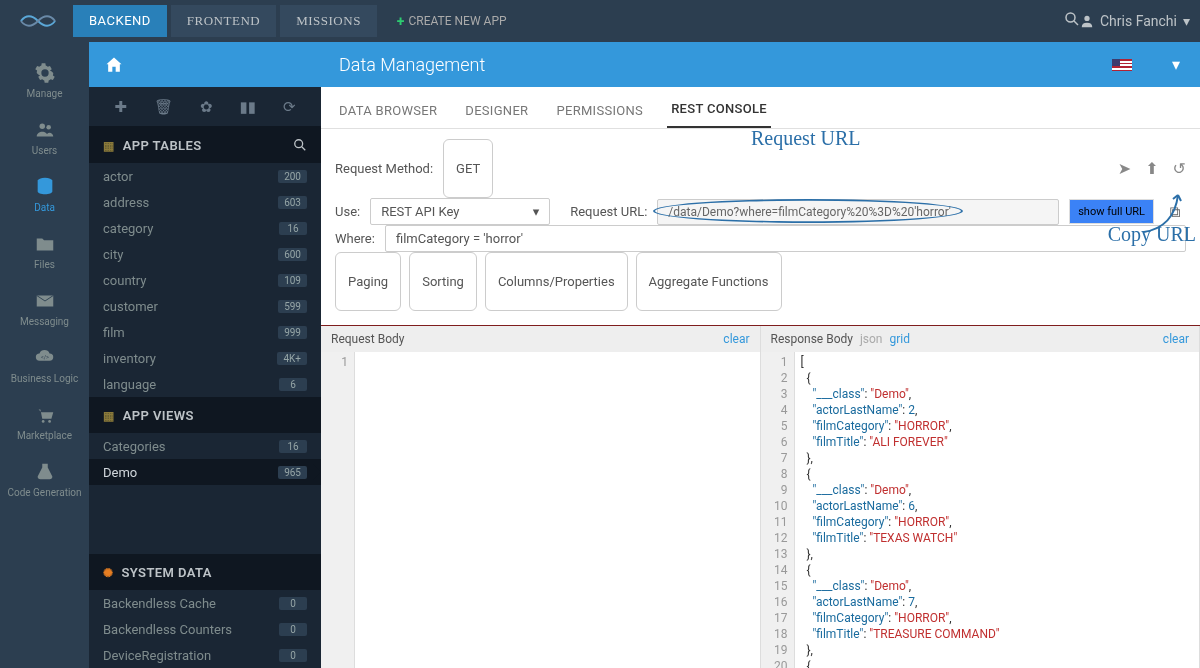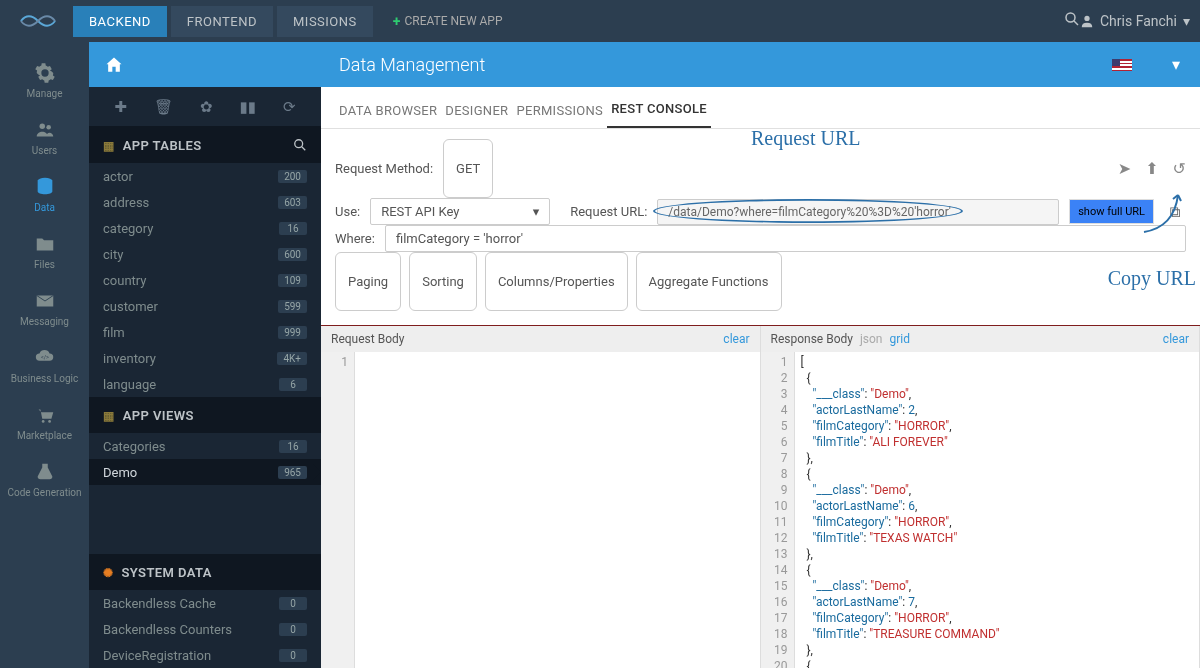--- a/index.html
+++ b/index.html
@@ -4,21 +4,21 @@
 <style>
 * { margin: 0; padding: 0; box-sizing: border-box; font-family: -apple-system, BlinkMacSystemFont, "Segoe UI", Roboto, sans-serif; }
 body { background: #2c3e50; overflow: hidden; width: 1200px; height: 668px; }
 
 .topbar { height: 42px; background: #2c3e50; display: flex; align-items: center; padding: 0 10px; color: #fff; }
 .logo { width: 55px; display: flex; align-items: center; justify-content: center; }
 .logo svg { width: 38px; height: 20px; }
 .nav-tabs { display: flex; gap: 0; margin-left: 8px; }
 .nav-tab { padding: 8px 16px; font-size: 13px; color: #bdc3c7; cursor: pointer; letter-spacing: 0.5px; }
 .nav-tab.active { background: #2980b9; color: #fff; }
-.nav-tab.inactive { background: #34495e; margin-left: 4px; }
+.nav-tab.inactive { background: #34495e; margin-left: 4px; font-family: Liberation Serif, serif; }
 .create-app { margin-left: 20px; color: #aaa; font-size: 12px; cursor: pointer; display: flex; align-items: center; gap: 4px; }
 .create-app .plus { color: #2ecc71; font-size: 14px; font-weight: bold; }
 .topbar-right { margin-left: auto; display: flex; align-items: center; color: #bdc3c7; }
 .user-menu { display: flex; align-items: center; gap: 6px; font-size: 14px; cursor: pointer; }
 
 .main-layout { display: flex; height: calc(100% - 42px); }
 
 .icon-sidebar { width: 89px; background: #2c3e50; display: flex; flex-direction: column; padding-top: 10px; }
 .icon-item { display: flex; flex-direction: column; align-items: center; padding: 10px 4px; color: #7f8c8d; font-size: 10px; cursor: pointer; gap: 4px; }
 .icon-item.active { color: #3498db; }
@@ -41,21 +41,21 @@
 
 .list-item { height: 26px; display: flex; align-items: center; justify-content: space-between; padding: 0 14px; cursor: pointer; color: #7f8c8d; }
 .list-item.selected { background: #0f1721; color: #d0d6db; position: relative; }
 .list-item.selected::after { content: ''; position: absolute; right: -8px; top: 50%; transform: translateY(-50%); border: 8px solid transparent; border-left-color: #0f1721; }
 .badge { background: #2c3e50; color: #95a5a6; font-size: 10px; padding: 1px 6px; border-radius: 2px; min-width: 28px; text-align: center; }
 .list-item.selected .badge { background: #2c3e50; }
 
 .content { flex: 1; background: #fff; display: flex; flex-direction: column; overflow: hidden; }
 .header-row { display: flex; height: 45px; }
 
-.sub-tabs { height: 42px; border-bottom: 1px solid #e0e0e0; display: flex; align-items: flex-end; padding: 0 14px; }
+.sub-tabs { height: 42px; border-bottom: 1px solid #e0e0e0; display: flex; align-items: flex-end; padding: 0 14px; gap: 20px; }
 .sub-tab { padding: 10px 4px; font-size: 13px; color: #777; cursor: pointer; letter-spacing: 0.3px; }
 .sub-tab.active { color: #333; border-bottom: 2px solid #333; font-weight: 500; }
 
 .form-area { padding: 10px 14px; display: flex; flex-direction: column; }
 .form-row { display: flex; align-items: center; gap: 10px; font-size: 13px; color: #555; }
 .label { white-space: nowrap; }
 .btn { border: 1px solid #ccc; background: #fff; padding: 21px 12px; font-size: 13px; border-radius: 6px; cursor: pointer; color: #555; }
 .select { border: 1px solid #ccc; padding: 5px 10px; font-size: 13px; width: 180px; display: flex; justify-content: space-between; align-items: center; border-radius: 2px; cursor: pointer; color: #555; }
 .url-input { flex: 1; border: 1px solid #ccc; background: #f5f5f5; padding: 5px 10px; font-size: 12px; color: #666; border-radius: 2px; position: relative; }
 .url-circle { position: absolute; border: 2px solid #2b6fa8; border-radius: 50%; width: 310px; height: 28px; left: -5px; top: -3px; transform: scaleY(0.85); }
@@ -317,21 +317,21 @@
           <span>/data/Demo?where=filmCategory%20%3D%20'horror'</span>
         </div>
         <button class="show-url-btn">show full URL</button>
         <span class="icon-btn">⧉</span>
       </div>
 
       <svg class="arrow-svg" style="right:6px; top:58px;" width="60" height="50">
         <path d="M10 45 Q40 40 44 8" stroke="#2b6fa8" stroke-width="2" fill="none"></path>
         <path d="M44 8 l-5 4 M44 8 l3 6" stroke="#2b6fa8" stroke-width="2" fill="none"></path>
       </svg>
-      <div class="annotation" style="top:94px; right:4px;margin-top:44px;">Copy URL</div>
+      <div class="annotation" style="top:94px; right:4px;">Copy URL</div>
 
       <div class="form-row">
         <span class="label">Where:</span>
         <input class="where-input" value="filmCategory = 'horror'" style="">
       </div>
 
       <div class="form-row" style="gap:8px">
         <button class="btn">Paging</button>
         <button class="btn">Sorting</button>
         <button class="btn">Columns/Properties</button>

